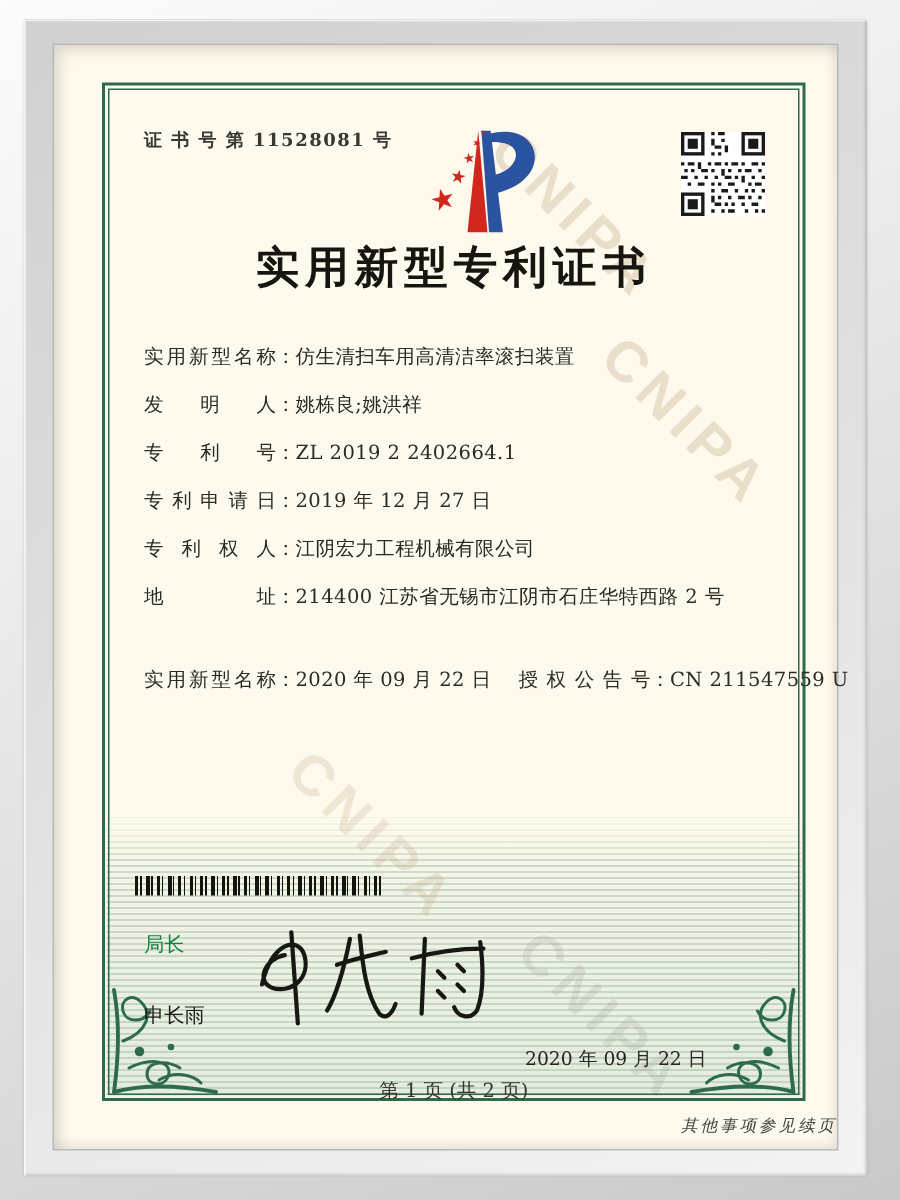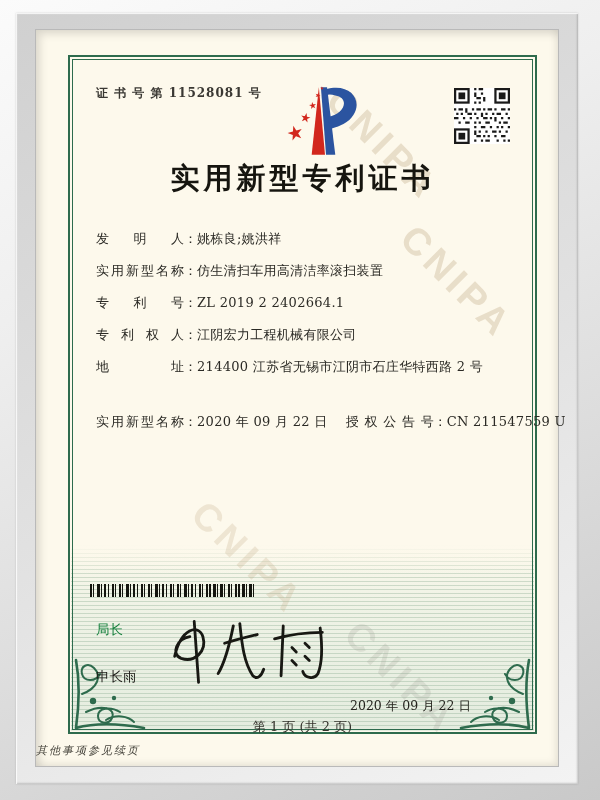--- a/index.html
+++ b/index.html
@@ -64,21 +64,21 @@
   .sig-name{position:absolute;left:26px;top:611px;font-family:"Liberation Sans",sans-serif;
     font-size:13.5px;color:#1c1b17;z-index:3;}
   .sig{position:absolute;left:86px;top:558px;width:185px;height:76px;z-index:3;}
   .date{position:absolute;right:64px;top:641px;font-size:12.5px;color:#24231d;z-index:3;}
   .page{position:absolute;left:0;right:0;top:661px;text-align:center;font-size:13px;color:#34332c;z-index:3;}
 
   .orn{position:absolute;bottom:2px;width:74px;height:76px;z-index:2;}
   .orn-l{left:2px;}
   .orn-r{right:2px;transform:scaleX(-1);}
 
-  .note{position:absolute;left:0;right:0;bottom:8px;text-align:left;
+  .note{position:absolute;left:0;right:0;bottom:8px;text-align:right;
     font-size:11px;font-style:italic;color:#46443c;letter-spacing:2px;}
 </style>
 </head>
 <body>
 
 <div class="stage">
   <div class="frame-step"></div>
 
   <div class="paper">
     <div class="cert">
@@ -129,27 +129,30 @@
           <use href="#star" transform="translate(28,22) scale(3.6) rotate(-10)"></use>
           <use href="#star" transform="translate(33,12) scale(2.6) rotate(18)"></use>
           <use href="#star" transform="translate(37,5) scale(1.8)"></use>
         </g>
       </svg>
 
       <div class="title">实用新型专利证书</div>
 
       <div class="rows">
         <div class="row">
+          <span class="lbl">实用新型名称</span><span class="col">：</span><span class="val">仿生清扫车用高清洁率滚扫装置</span>
+        </div>
+        <div class="row">
           <span class="lbl">发明人</span><span class="col">：</span><span class="val">姚栋良;姚洪祥</span>
         </div>
         <div class="row">
-          <span class="lbl">实用新型名称</span><span class="col">：</span><span class="val">仿生清扫车用高清洁率滚扫装置</span>
-        </div>
-        <div class="row">
           <span class="lbl">专利号</span><span class="col">：</span><span class="val">ZL 2019 2 2402664.1</span>
+        </div>
+        <div class="row">
+          <span class="lbl">专利申请日</span><span class="col">：</span><span class="val">2019 年 12 月 27 日</span>
         </div>
         <div class="row">
           <span class="lbl">专利权人</span><span class="col">：</span><span class="val">江阴宏力工程机械有限公司</span>
         </div>
         <div class="row">
           <span class="lbl">地址</span><span class="col">：</span><span class="val">214400 江苏省无锡市江阴市石庄华特西路 2 号</span>
         </div>
         <div class="row">
           <span class="lbl">实用新型名称</span><span class="col">：</span><span class="val">2020 年 09 月 22 日</span><span class="lbl pair2">授权公告号</span><span class="col">：</span><span class="val">CN 211547559 U</span>
         </div>

